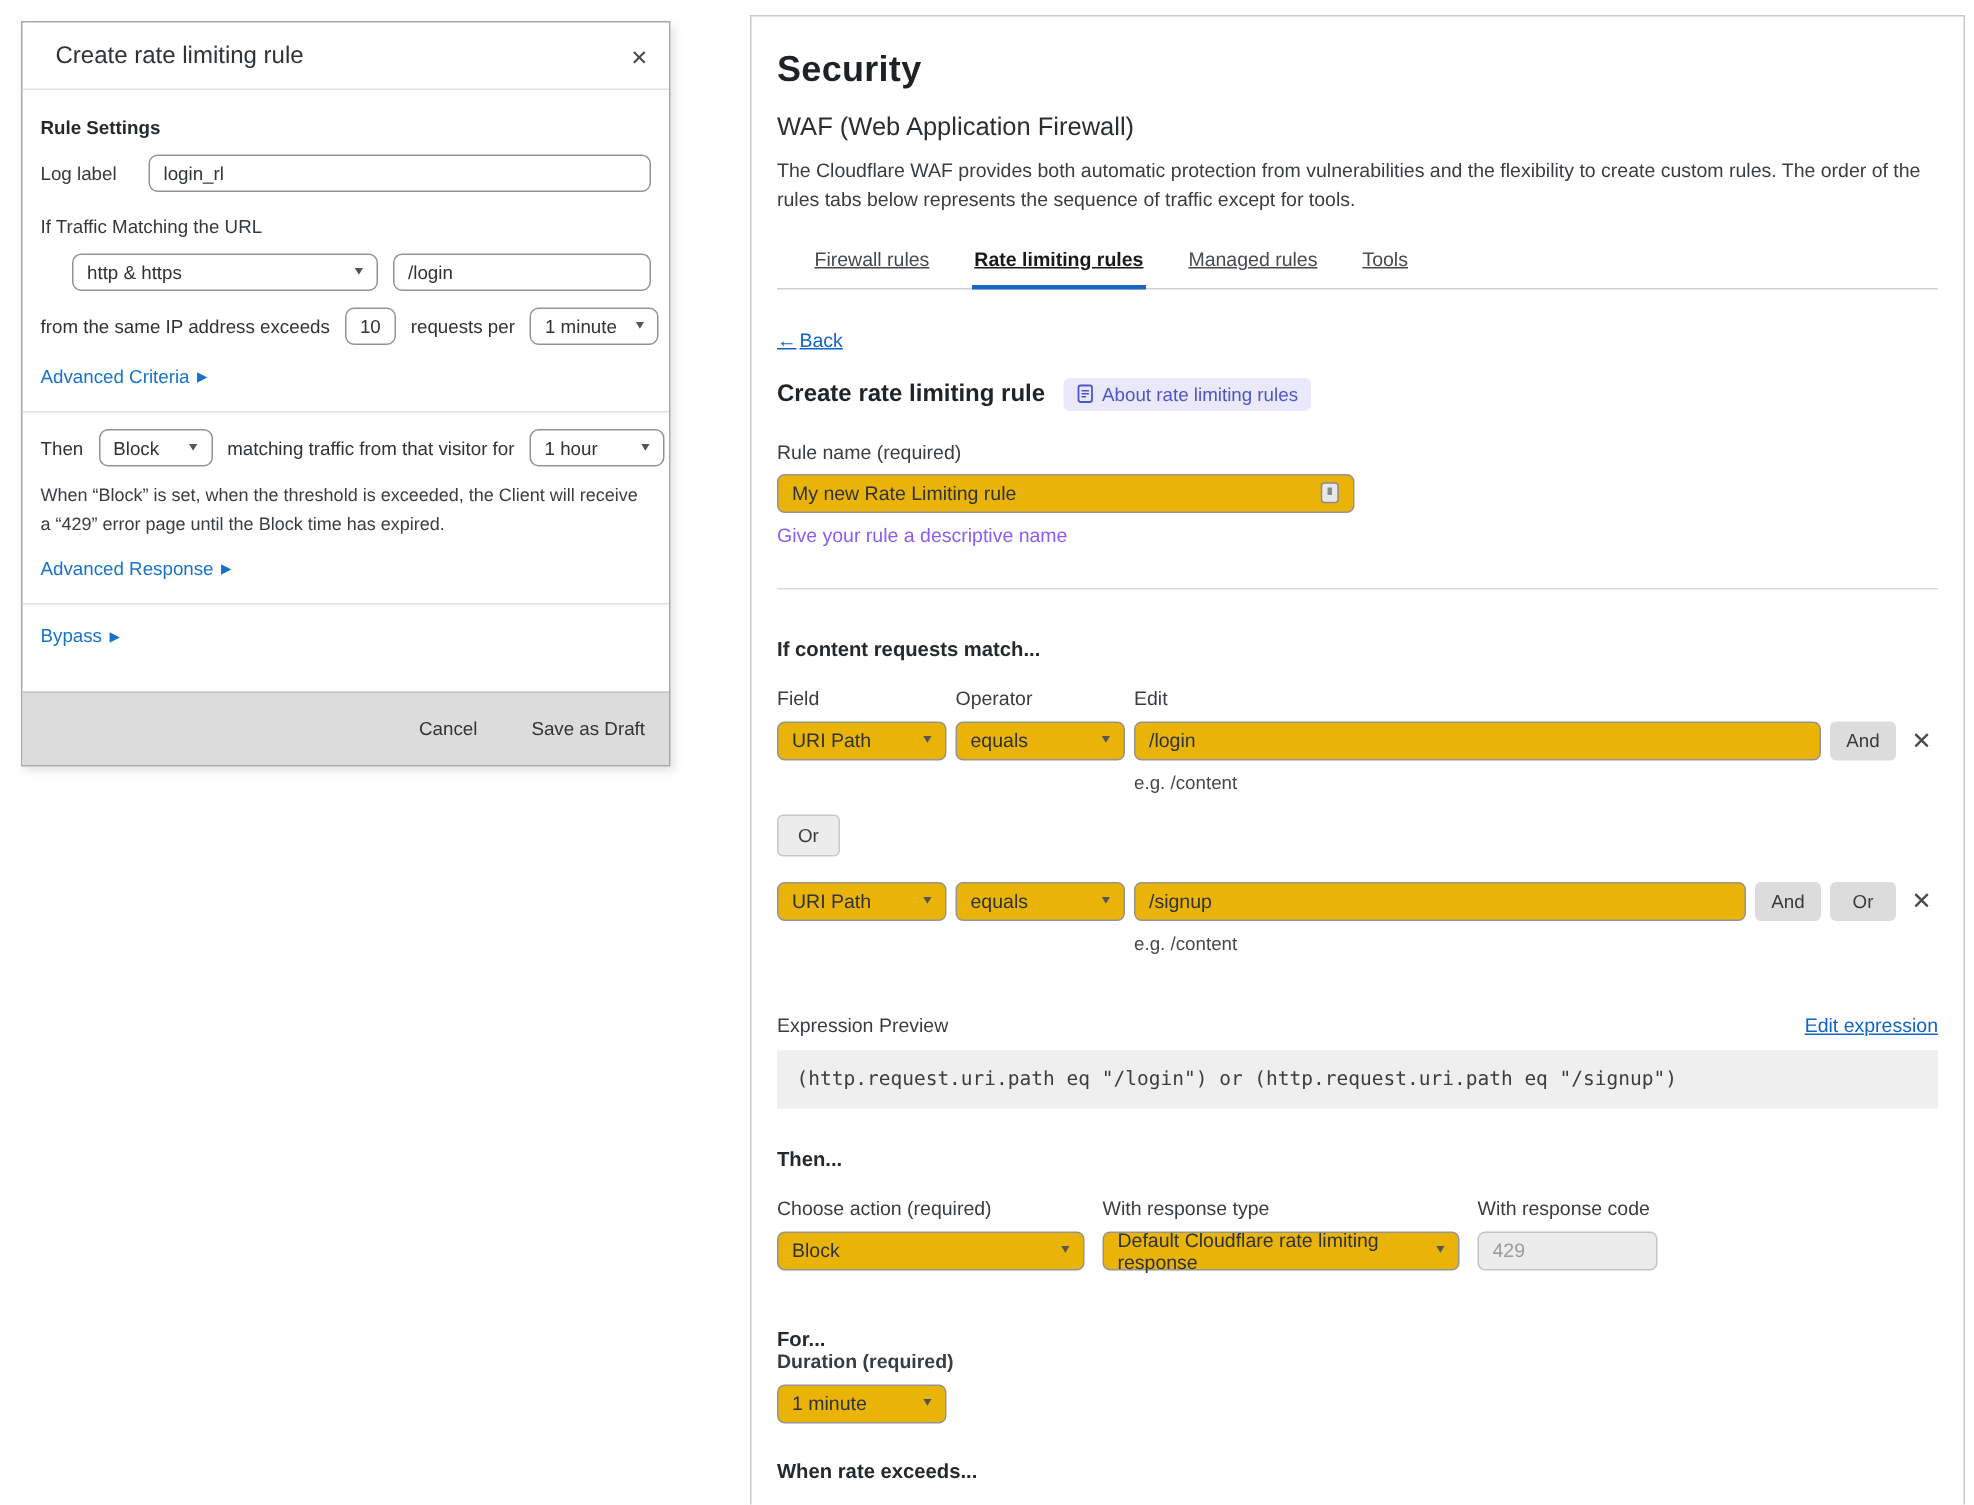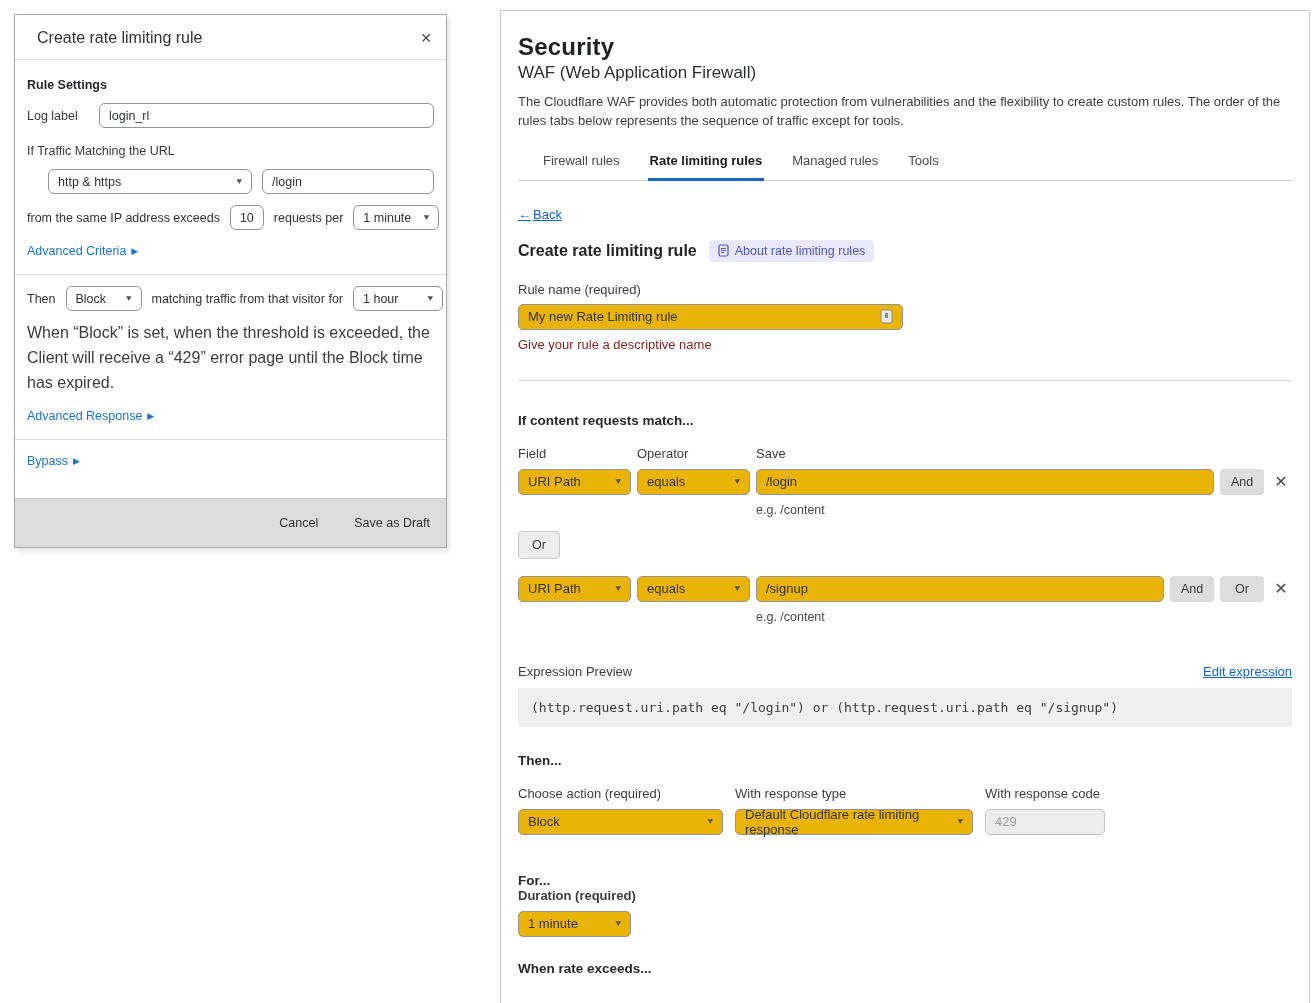--- a/index.html
+++ b/index.html
@@ -22,41 +22,41 @@
   .input { justify-content:space-between; gap:6px; }
   .input.flex1 { flex:1; }
   .focus { border:2px solid #4f82d8; }
   .select { justify-content:space-between; gap:6px; cursor:pointer; }
   .caret { font-size:11px; color:#555; line-height:1; transform:scaleY(.85); }
   .kb-icon { display:inline-flex; flex:0 0 auto; }
   .m-heading { margin-top:16px; color:#36393c; }
   .m-link { color:#1673cc; margin-top:14px; display:inline-flex; align-items:center; gap:5px; cursor:pointer; font-size:12.5px; }
   .tri { font-size:9px; line-height:1; }
   .m-divider { border:none; border-top:1px solid #e0e0e0; margin:16px -12px 0 -12px; }
-  .m-note { margin-top:10px; font-size:16px; line-height:1.55; color:#3a3d40; }
+  .m-note { margin-top:10px; font-size:12px; line-height:1.55; color:#3a3d40; }
   .m-footer { background:#dcdcdc; border-top:1px solid #c6c6c6; padding:17px 16px; display:flex; justify-content:flex-end; gap:36px; margin-top:16px; }
   .m-footer .txt-btn { font-size:12.5px; color:#333; cursor:pointer; background:none; border:none; font-family:inherit; }
   .nowrap { white-space:nowrap; }
 
   
   .panel { position:absolute; left:500px; top:10px; width:810px; height:1003px;
            background:#fff; border:1px solid #c9c9c9; padding:22px 17px 0 17px; font-size:13px; }
   .p-title { font-size:24px; font-weight:bold; color:#1f2225; letter-spacing:.2px; }
-  .p-subtitle { font-size:17px; margin-top:2px; color:#2b2e31; font-weight:normal; }
+  .p-subtitle { font-size:17px; margin-top:14px; color:#2b2e31; font-weight:normal; }
   .p-desc { margin-top:10px; line-height:1.45; color:#3a3d40; max-width:772px; }
   .tabs { display:flex; gap:26px; margin-top:16px; border-bottom:1px solid #cfcfcf; padding-left:23px; }
-  .tab { padding:6px 2px 10px 2px; color:#46494c; cursor:pointer; border-bottom:3px solid transparent; margin-bottom:-1px; }
+  .tab { padding:6px 2px 10px 2px; color:#46494c; cursor:pointer; border-bottom:3px solid transparent; margin-bottom:-1px;text-decoration:underline; }
   .tab.active { color:#17191b; font-weight:bold; border-bottom-color:#1b65c4;text-align:right; }
   .back-link { display:inline-flex; align-items:center; gap:2px; margin-top:26px; color:#1063c9; cursor:pointer; text-decoration:underline; }
   .form-title-row { display:flex; align-items:center; gap:12px; margin-top:18px; }
   .form-title { font-size:16px; font-weight:bold; color:#212427; }
   .badge { display:inline-flex; align-items:center; gap:6px; background:#e9e9fb; color:#4f55c6;
            border-radius:4px; padding:4px 9px; font-size:12.5px; cursor:pointer; }
   .field-label { margin-top:20px; color:#3a3d40; }
-  .p-help { margin-top:7px; color:#7f1d1d; }
+  .p-help { margin-top:7px; color:#8b5cf6; }
   .p-divider { border:none; border-top:1px solid #dcdcdc; margin-top:28px; }
   .p-h2 { font-weight:bold; margin-top:32px; color:#26292b; font-size:13.5px; }
   .p-ctl { height:26px; border:1px solid #949494; border-radius:5px; background:#eab308;
            display:flex; align-items:center; padding:0 9px; font-size:13px; color:#2f3336; }
   .p-input { justify-content:space-between; gap:6px; }
   .p-select { justify-content:space-between; gap:6px; cursor:pointer; }
   .rule-name { width:385px; margin-top:7px; }
   .cond-labels { display:grid; grid-template-columns:113px 113px 1fr; gap:6px; margin-top:18px; color:#3a3d40; }
   .cond { display:grid; gap:6px; align-items:center; margin-top:8px; }
   .cond.r1 { grid-template-columns:113px 113px 1fr 44px 22px; }
@@ -205,21 +205,21 @@
   </div>
   <div class="p-help">Give your rule a descriptive name</div>
 
   <hr class="p-divider">
 
   <div class="p-h2">If content requests match...</div>
 
   <div class="cond-labels">
     <span>Field</span>
     <span>Operator</span>
-    <span>Save</span>
+    <span>Edit</span>
   </div>
 
   <div class="cond r1">
     <div class="p-ctl p-select">
       <span>URI Path</span>
       <span class="caret">▾</span>
     </div>
     <div class="p-ctl p-select">
       <span>equals</span>
       <span class="caret">▾</span>

